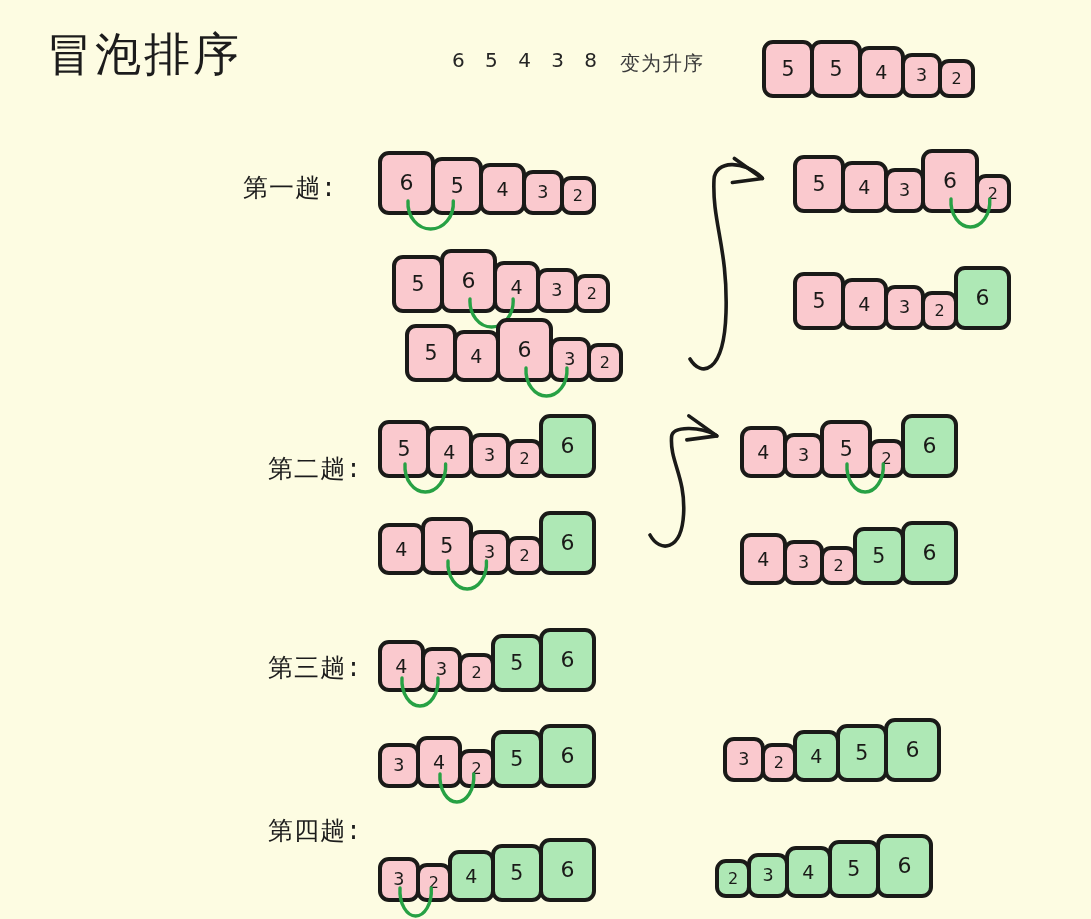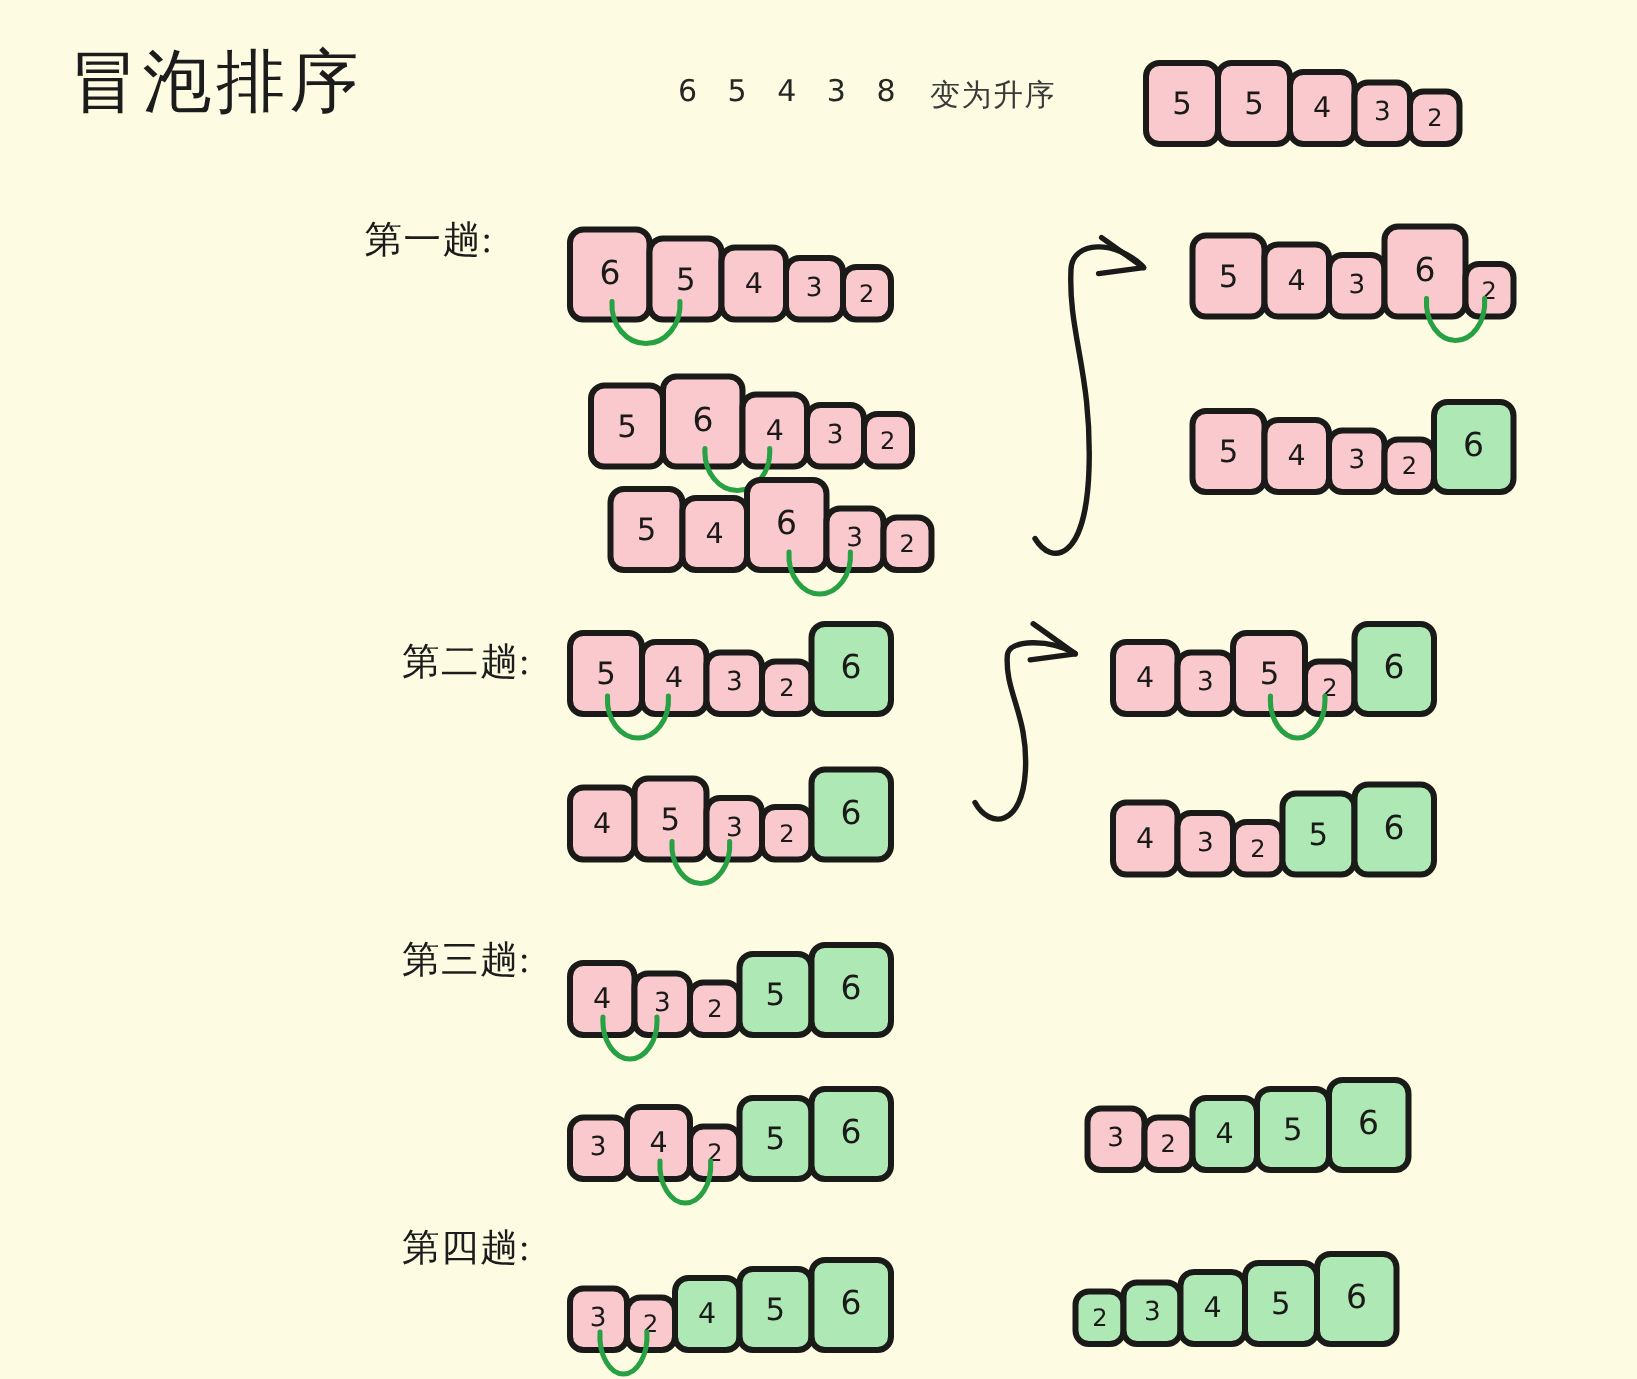--- a/index.html
+++ b/index.html
@@ -48,25 +48,26 @@
     font-family: "Liberation Serif", "DejaVu Serif", serif;
     font-size: 20px;
     color: #3a3a3a;
     letter-spacing: 1px;
     white-space: nowrap;
   }
 
   
   .pass-label {
     position: absolute;
-    font-family: Liberation Serif, serif;
+    font-family: Liberation Mono, monospace;
     font-size: 25px;
     color: #1c1c1c;
     letter-spacing: 1px;
     white-space: nowrap;
+    margin-top: 28px;
   }
 
   
   .row {
     position: absolute;
     display: flex;
     align-items: flex-end;
   }
   .box {
     position: relative;
@@ -350,21 +351,21 @@
         <div class="box green" style="width: 46.8px; height: 51.6px; font-size: 19px; margin-left: -4px;">
           <span>4</span>
         </div>
         <div class="box green" style="width: 52px; height: 58px; font-size: 20.5px; margin-left: -4px;">
           <span>5</span>
         </div>
         <div class="box green" style="width: 57.2px; height: 64.4px; font-size: 22px; margin-left: -4px;">
           <span>6</span>
         </div>
       </div>
-      <div class="pass-label" style="left: 268px; top: 815px;">第四趟:</div>
+      <div class="pass-label" style="left: 268px; top: 786px;">第四趟:</div>
       <div class="row" style="left: 378px; top: 822px; height: 80px;">
         <div class="box pink" style="width: 41.6px; height: 45.2px; font-size: 17.5px;">
           <span>3</span>
         </div>
         <div class="box pink" style="width: 36.4px; height: 38.8px; font-size: 16px; margin-left: -4px;">
           <span>2</span>
         </div>
         <div class="box green" style="width: 46.8px; height: 51.6px; font-size: 19px; margin-left: -4px;">
           <span>4</span>
         </div>

